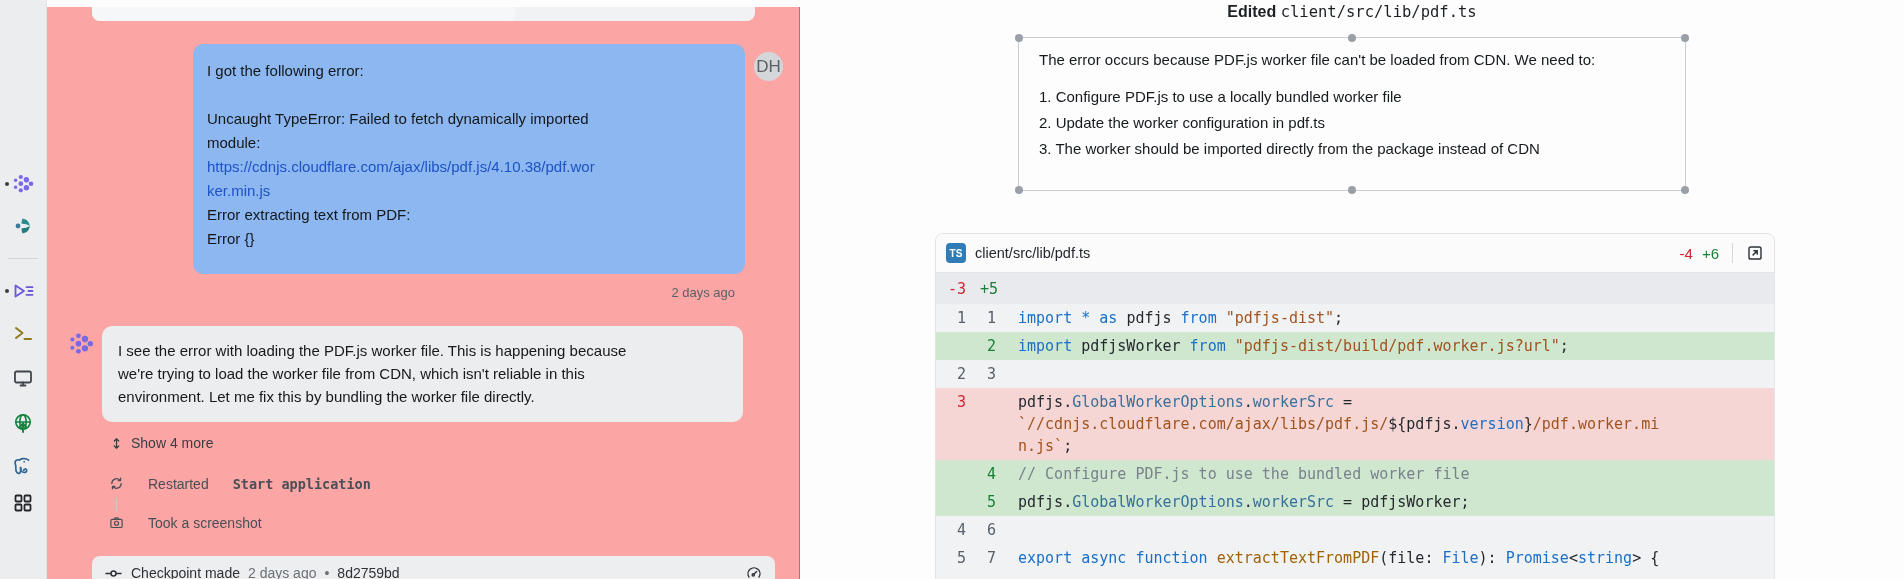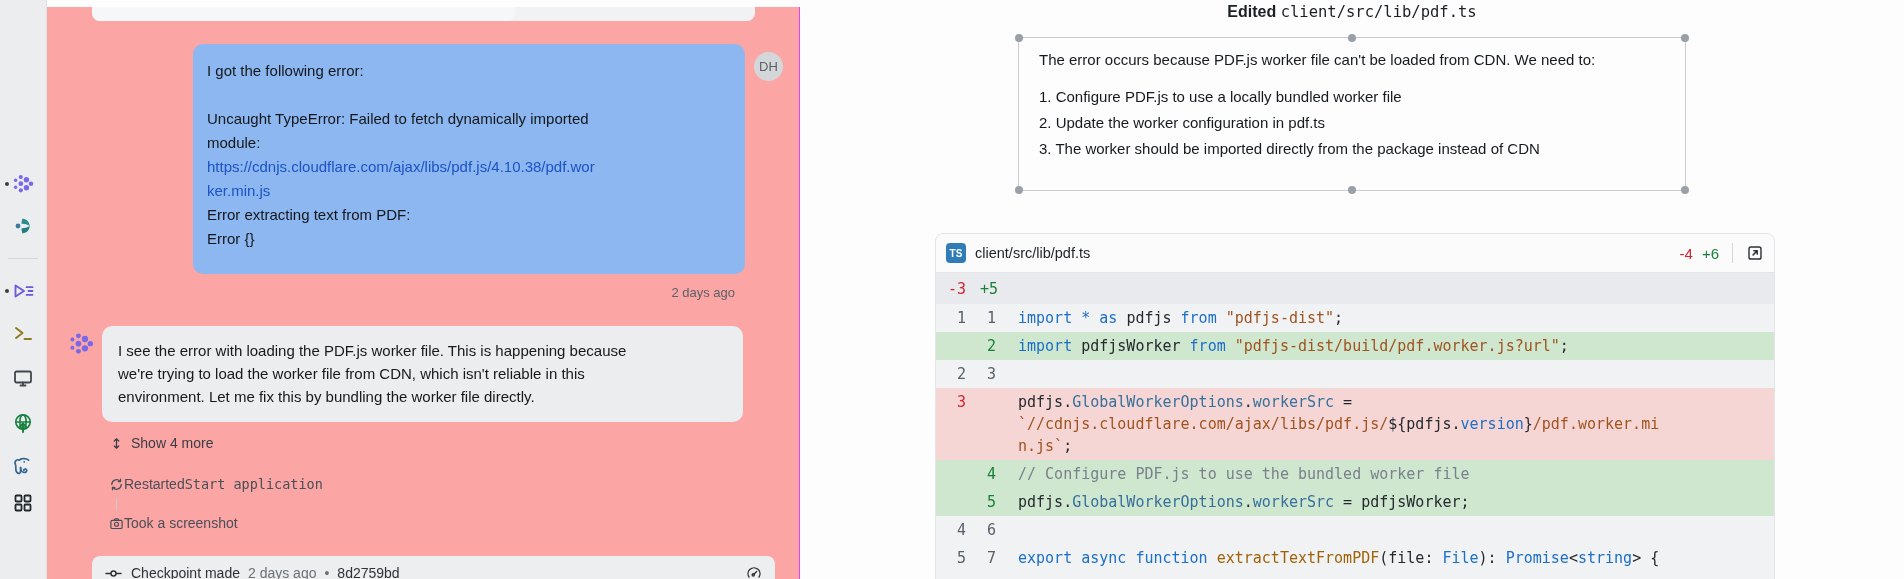--- a/index.html
+++ b/index.html
@@ -15,30 +15,30 @@
 
   
   .chat { position:relative; width:753px; height:100%; background:#fca5a5; flex:0 0 753px; border-right:1px solid #d946ef; overflow:hidden;margin-top:7px; }
   .prev-partial { position:absolute; left:45px; top:-10px; width:663px; height:24px; background:#f1f2f4; border-radius:8px; }
   .prev-partial-inner { position:absolute; left:45px; top:-14px; width:423px; height:28px; background:#f6f7f8; border-radius:8px; }
 
   .user-bubble { position:absolute; left:146px; top:37px; width:552px; height:230px; background:#8cb7f0; border-radius:10px;
                  padding:15px 14px; font-size:15px; line-height:24px; color:#14171b; white-space:pre-line; }
   .user-bubble a { color:#1d53c4; text-decoration:none; cursor:pointer; }
   .avatar-dh { position:absolute; left:707px; top:45px; width:29px; height:29px; border-radius:50%; background:#d4d7da;
-               color:#5c6167; font-size:13px; display:flex; align-items:center; justify-content:center; }
+               color:#5c6167; font-size:17px; display:flex; align-items:center; justify-content:center; }
   .timestamp { position:absolute; left:398px; top:278px; width:290px; text-align:right; font-size:13px; color:#5b6167; }
 
   .agent-avatar { position:absolute; left:20px; top:323px; width:28px; height:28px; }
   .asst-bubble { position:absolute; left:55px; top:319px; width:641px; height:96px; background:#ebedee; border-radius:10px;
                  padding:13px 16px; font-size:15px; line-height:23px; color:#16191d; white-space:pre-line; }
 
   .show-more { position:absolute; left:62px; top:428px; display:flex; align-items:center; gap:7px; font-size:14px; color:#393e44; cursor:pointer; }
-  .action-row { position:absolute; left:62px; display:flex; align-items:flex-end; gap:0; font-size:14px; color:#494f56; }
-  .action-row .mono { font-family:"DejaVu Sans Mono", monospace; font-size:13.5px; color:#494f56; }
+  .action-row { position:absolute; left:62px; display:flex; align-items:flex-start; gap:24px; font-size:14px; color:#494f56; }
+  .action-row .mono { font-family:"DejaVu Sans Mono", monospace; font-size:13.5px; color:#494f56;font-weight:bold; }
   .connector { position:absolute; left:69px; top:491px; width:1px; height:13px; background:#c8cbcf; }
 
   .checkpoint { position:absolute; left:45px; top:549px; width:683px; height:34px; background:#eceef0; border-radius:8px;
                 display:flex; align-items:center; padding:0 12px; gap:8px; font-size:14px; }
   .checkpoint .t-dark { color:#2e3237; }
   .checkpoint .t-gray { color:#6b7177; }
   .checkpoint .spacer { flex:1; }
 
   
   .right { position:relative; flex:1; height:100%; background:#fdfdfe; overflow:hidden; }

